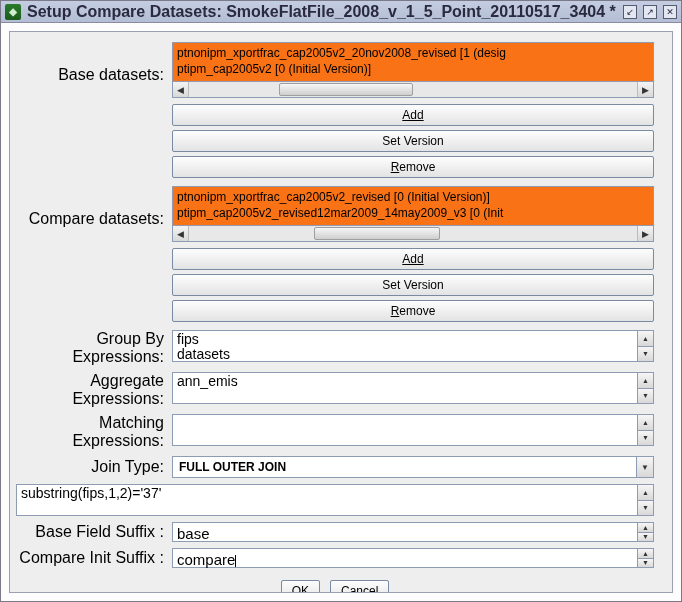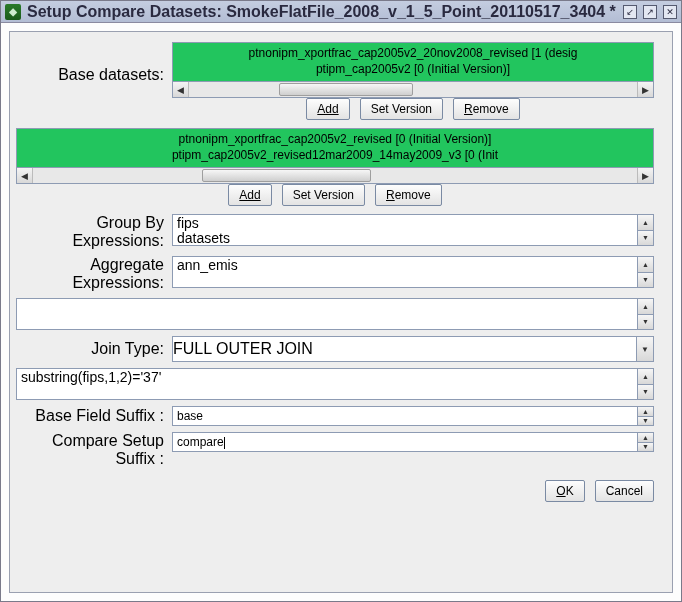--- a/index.html
+++ b/index.html
@@ -69,28 +69,27 @@
     padding-right: 8px;
     padding-top: 4px;
     color: #000;
     font-size: 16px;
   }
   .label-col.middle { display:flex; align-items:center; justify-content:flex-end; padding-top:0;}
   .label-col.top2 { padding-top: 24px; }
   .field-col { flex: 1; display:flex; flex-direction:column; }
   .listbox {
     border: 1px solid #8d9bb3;
-    background: #22c55e;
+    background: #f97316;
     height: 40px;
     overflow: hidden;
     padding: 2px 4px;
     line-height: 16px;
     font-size: 12px;
     white-space: nowrap;
-    text-align: center;
   }
   .listbox .item { overflow: hidden; text-overflow: clip; }
   .hscroll {
     height: 16px;
     border: 1px solid #8d9bb3;
     border-top: none;
     background: #e8e8e8;
     display: flex;
     align-items: stretch;
   }
@@ -103,21 +102,21 @@
   }
   .hscroll .arrow:last-child { border-right:none; border-left:1px solid #bbb;}
   .hscroll .track { flex:1; position:relative; background:#e8e8e8;}
   .hscroll .thumb {
     position:absolute; top:1px; bottom:1px; left:20%; width:30%;
     background: linear-gradient(#f6f6f6,#cfcfcf);
     border:1px solid #9e9e9e; border-radius:2px;
   }
   .mnemonic { text-decoration: underline; }
   .btnrow {
-    display:flex; justify-content:center; gap:10px; 
+    display:flex; justify-content:center; gap:4px; margin-top:6px;flex-direction:column;
   }
   button.swing {
     font-family: inherit; font-size:12px;
     padding: 3px 10px;
     background: linear-gradient(#fdfdfd,#e3e3e3);
     border: 1px solid #7a8aa3;
     border-radius: 2px;
     color:#000;
     cursor: pointer;
   }
@@ -149,51 +148,51 @@
   }
   .spinner .sp-btn + .sp-btn { border-top:none; }
   .combo {
     flex:1; display:flex;
     border:1px solid #8d9bb3;
     background:#fff;
     height:22px;
     align-items: stretch;
   }
   .combo .combo-text {
-    flex:1; padding:3px 0; font-weight:normal; font-size:16px;
+    flex:1; padding:3px 6px; font-weight:bold; font-size:12px;
   }
   .combo .combo-btn {
     width:17px;
     background: linear-gradient(#f6f6f6,#d8d8d8);
     border-left:1px solid #8d9bb3;
     display:flex;align-items:center;justify-content:center;
     font-size:8px;color:#333;
   }
   .single-input {
     display:flex;
   }
   .single-input .textpane {
     flex:1;
     border:1px solid #8d9bb3;
     border-right:none;
     background:#fff;
     padding:2px 4px;
     height:20px;
-    font-size:12px;
+    font-size:15px;
   }
   .caret::after {
     content:"";
     display:inline-block;
     width:1px; height:12px;
     background:#000;
     vertical-align:middle;
     margin-left:0px;
   }
   .bottom-row {
-    display:flex; justify-content:flex-end; gap:10px; margin-top:12px;
+    display:flex; justify-content:center; gap:10px; margin-top:12px;
   }
 </style>
 </head>
 <body>
 
 <div class="window">
 
   <div class="titlebar">
     <span class="app-icon">◆</span>
     <span class="title">Setup Compare Datasets: SmokeFlatFile_2008_v_1_5_Point_20110517_3404 *</span>
@@ -222,20 +221,21 @@
         </div>
         <div class="btnrow">
           <button class="swing"><span class="mnemonic">Add</span></button>
           <button class="swing">Set Version</button>
           <button class="swing"><span><span class="mnemonic">R</span>emove</span></button>
         </div>
       </div>
     </div>
 
     <div class="row">
+      <div class="label-col top2">Compare datasets:</div>
       <div class="field-col">
         <div class="listbox">
           <div class="item">ptnonipm_xportfrac_cap2005v2_revised [0 (Initial Version)]</div>
           <div class="item">ptipm_cap2005v2_revised12mar2009_14may2009_v3 [0 (Init</div>
         </div>
         <div class="hscroll">
           <div class="arrow">◀</div>
           <div class="track">
               <div class="thumb" style="left:28%;width:28%;"></div>
             </div>
@@ -272,20 +272,21 @@
           <div class="textpane">ann_emis</div>
           <div class="spinner">
             <button class="sp-btn">▲</button>
             <button class="sp-btn">▼</button>
           </div>
         </div>
       </div>
     </div>
 
     <div class="row compact">
+      <div class="label-col middle">Matching Expressions:</div>
       <div class="field-col">
         <div class="multirow">
           <div class="textpane"></div>
           <div class="spinner">
             <button class="sp-btn">▲</button>
             <button class="sp-btn">▼</button>
           </div>
         </div>
       </div>
     </div>
@@ -319,21 +320,21 @@
           <div class="textpane">base</div>
           <div class="spinner">
             <button class="sp-btn">▲</button>
             <button class="sp-btn">▼</button>
           </div>
         </div>
       </div>
     </div>
 
     <div class="row compact">
-      <div class="label-col middle">Compare Setup Suffix :</div>
+      <div class="label-col middle">Compare Init Suffix :</div>
       <div class="field-col">
         <div class="single-input">
           <div class="textpane caret">compare</div>
           <div class="spinner">
             <button class="sp-btn">▲</button>
             <button class="sp-btn">▼</button>
           </div>
         </div>
       </div>
     </div>

